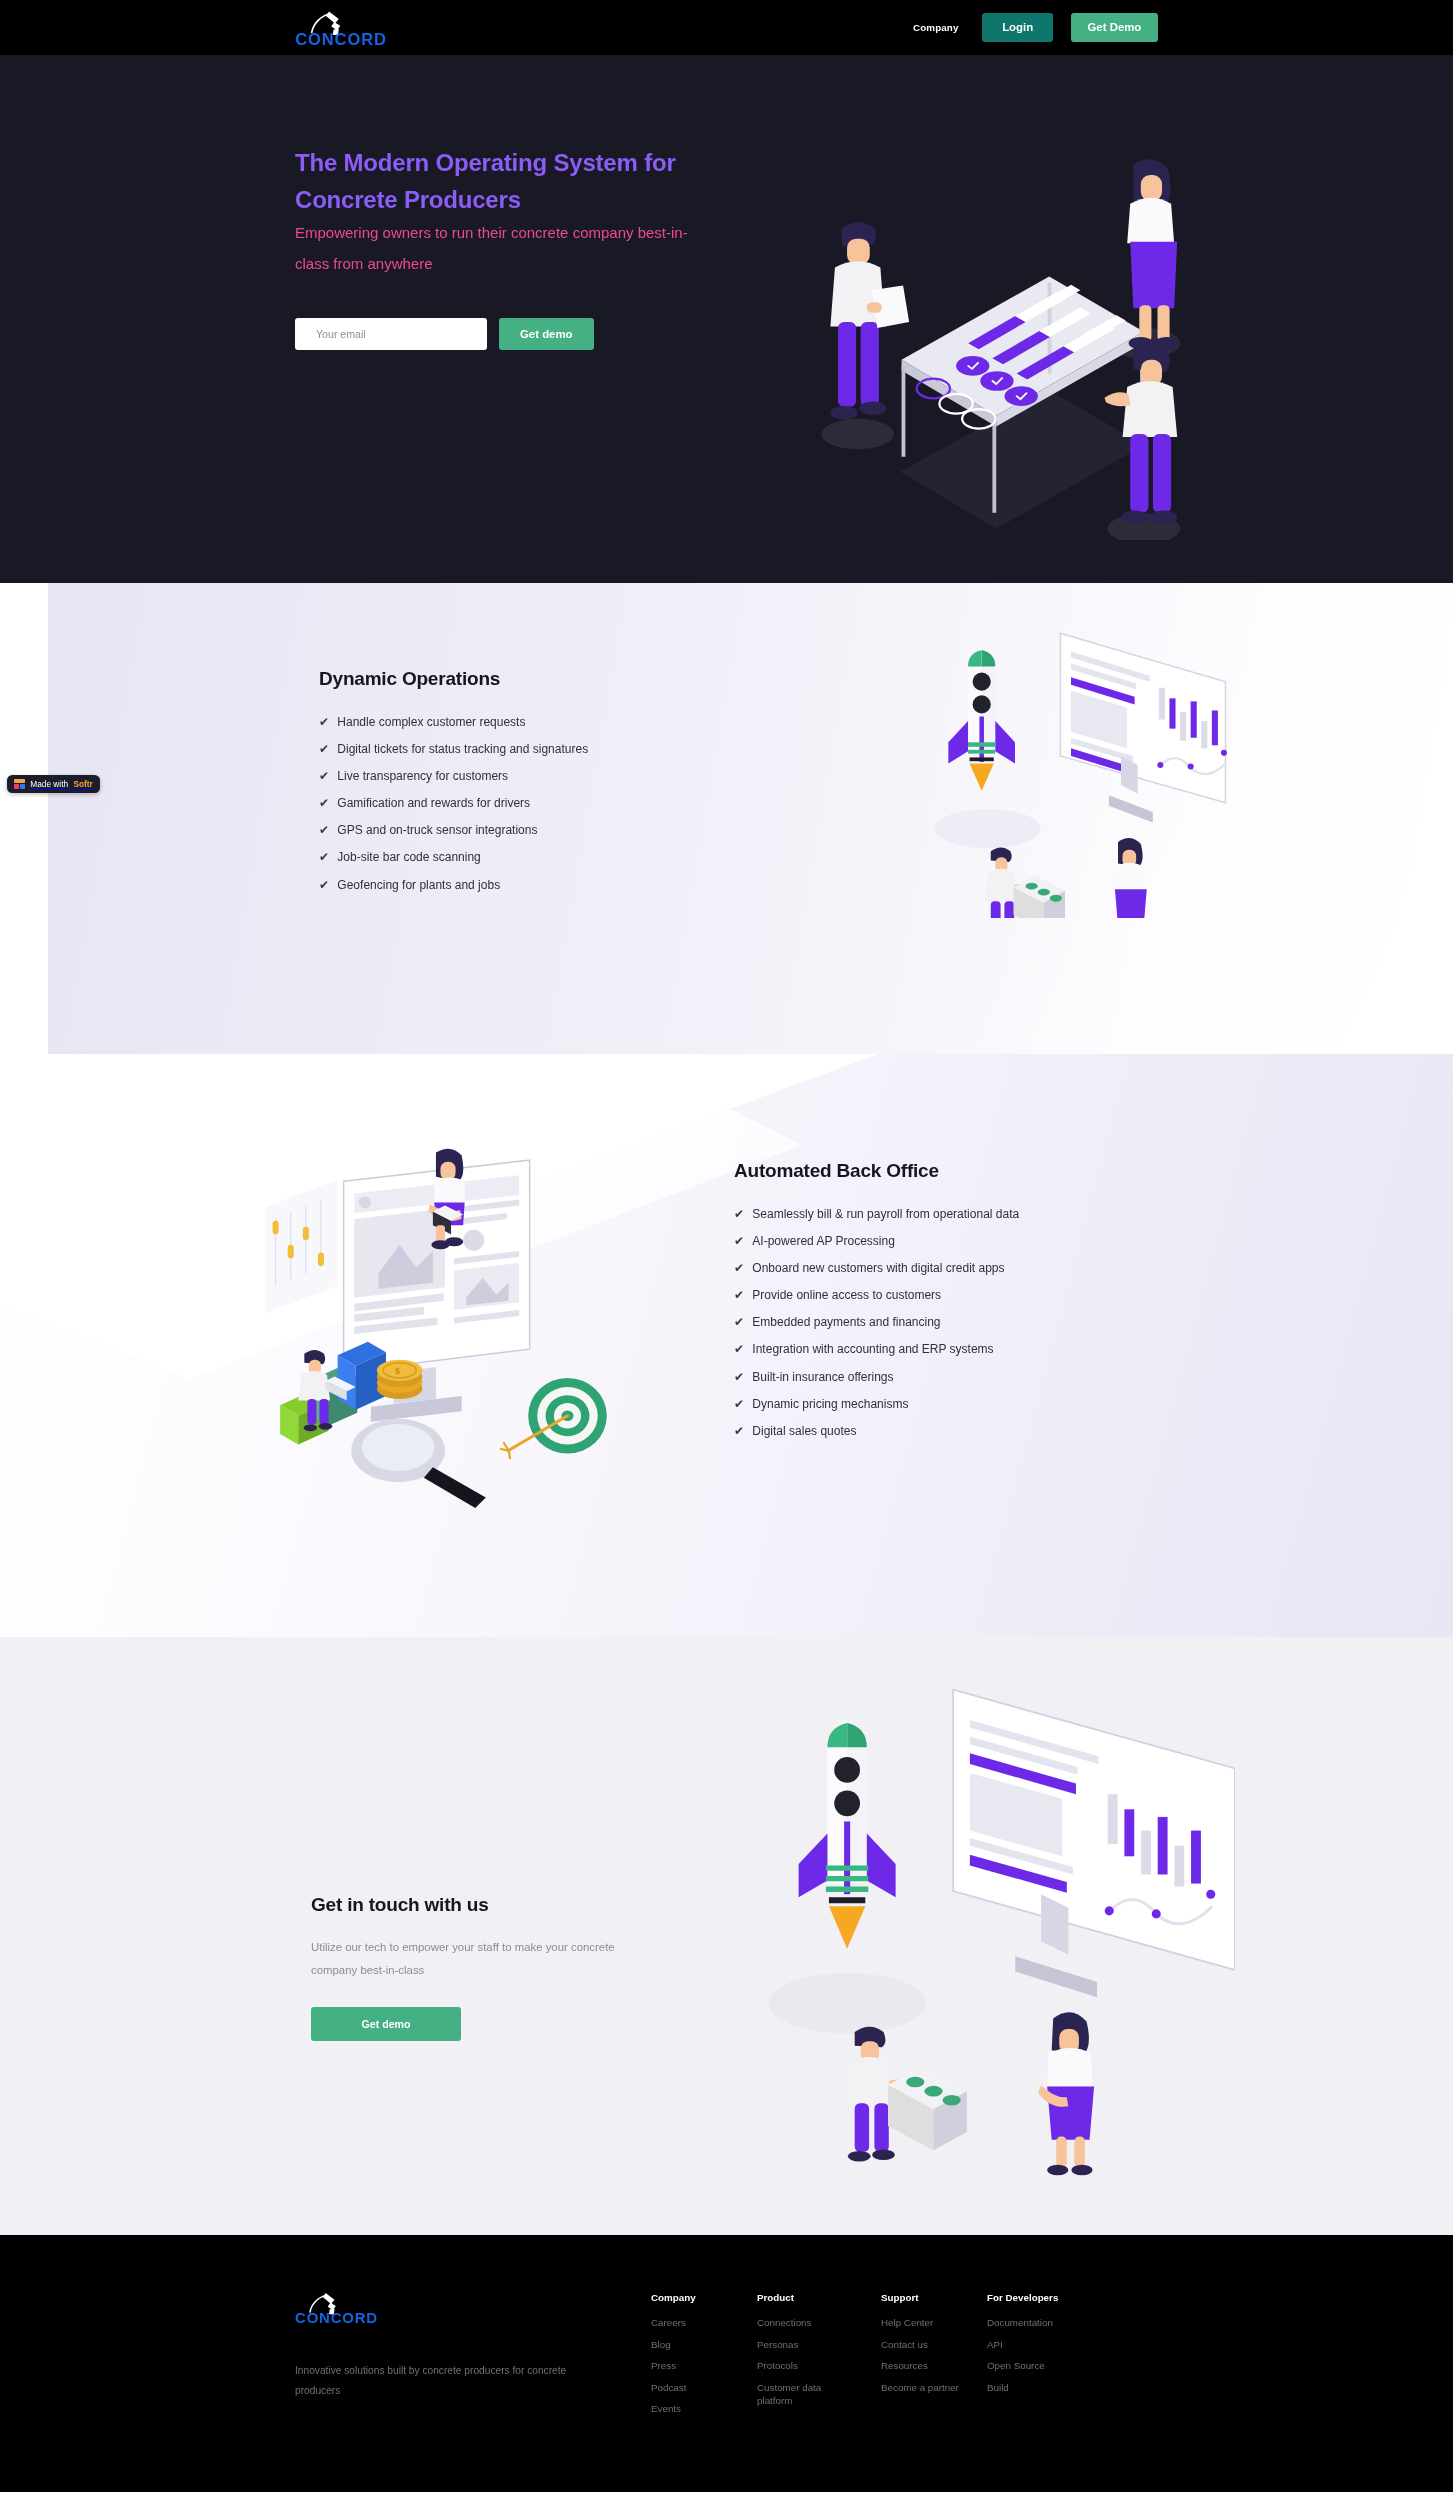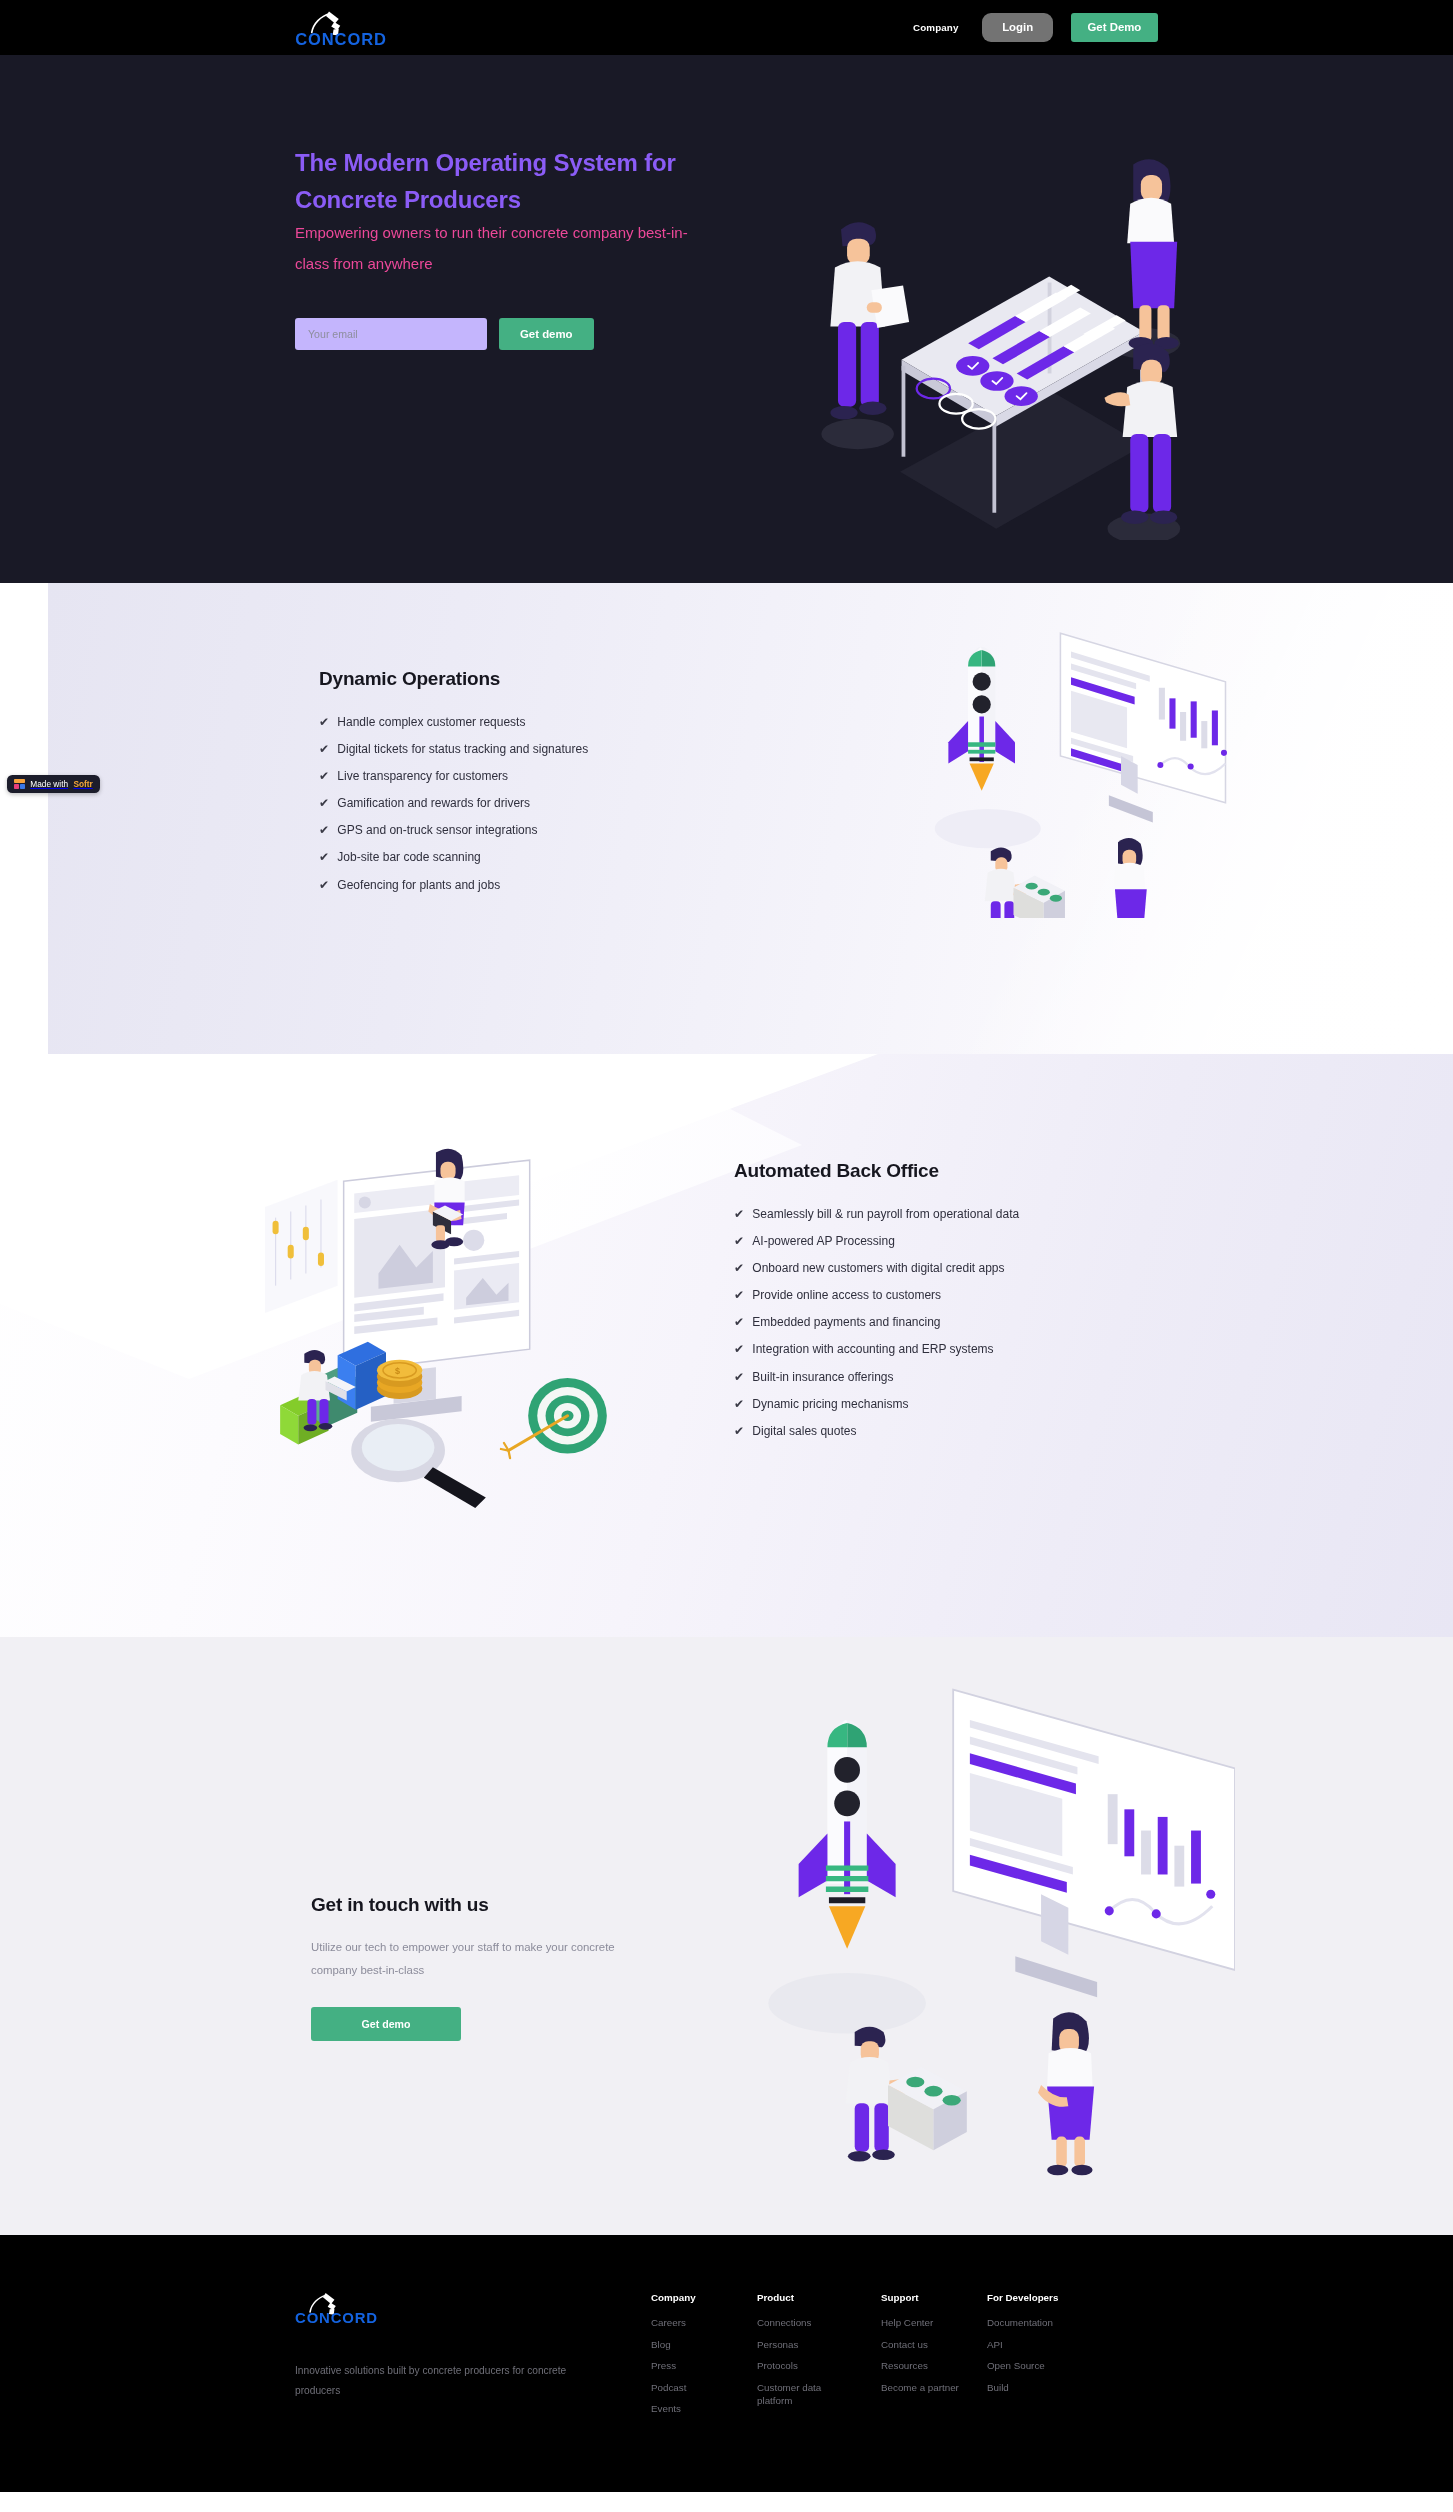--- a/index.html
+++ b/index.html
@@ -53,23 +53,22 @@
     border: none;
     border-radius: 3px;
     font-size: 11.4px;
     font-weight: bold;
     color: #fff;
     cursor: pointer;
     font-family: inherit;
     line-height: 1;
   }
   .btn-login {
-    background: #737373;
+    background: #0f766e;
     padding: 9px 19.7px;
-    border-radius: 9px;
   }
   .btn-demo {
     background: #44b083;
     padding: 9px 16.7px;
   }
 
   
   .hero {
     background: #191926;
     height: 528px;
@@ -104,22 +103,22 @@
     margin-top: 38px;
     display: flex;
     align-items: stretch;
     gap: 12px;
   }
   .email-input {
     width: 192px;
     height: 32px;
     border: none;
     border-radius: 3px;
-    background: #c4b5fd;
-    padding: 0 13px;
+    background: #ffffff;
+    padding: 0 21px;
     font-size: 10.6px;
     font-family: inherit;
     color: #333;
     outline: none;
   }
   .email-input::placeholder { color: #8e8e9e; }
   .hero-form .btn-demo2 {
     background: #44b083;
     border: none;
     border-radius: 3px;

